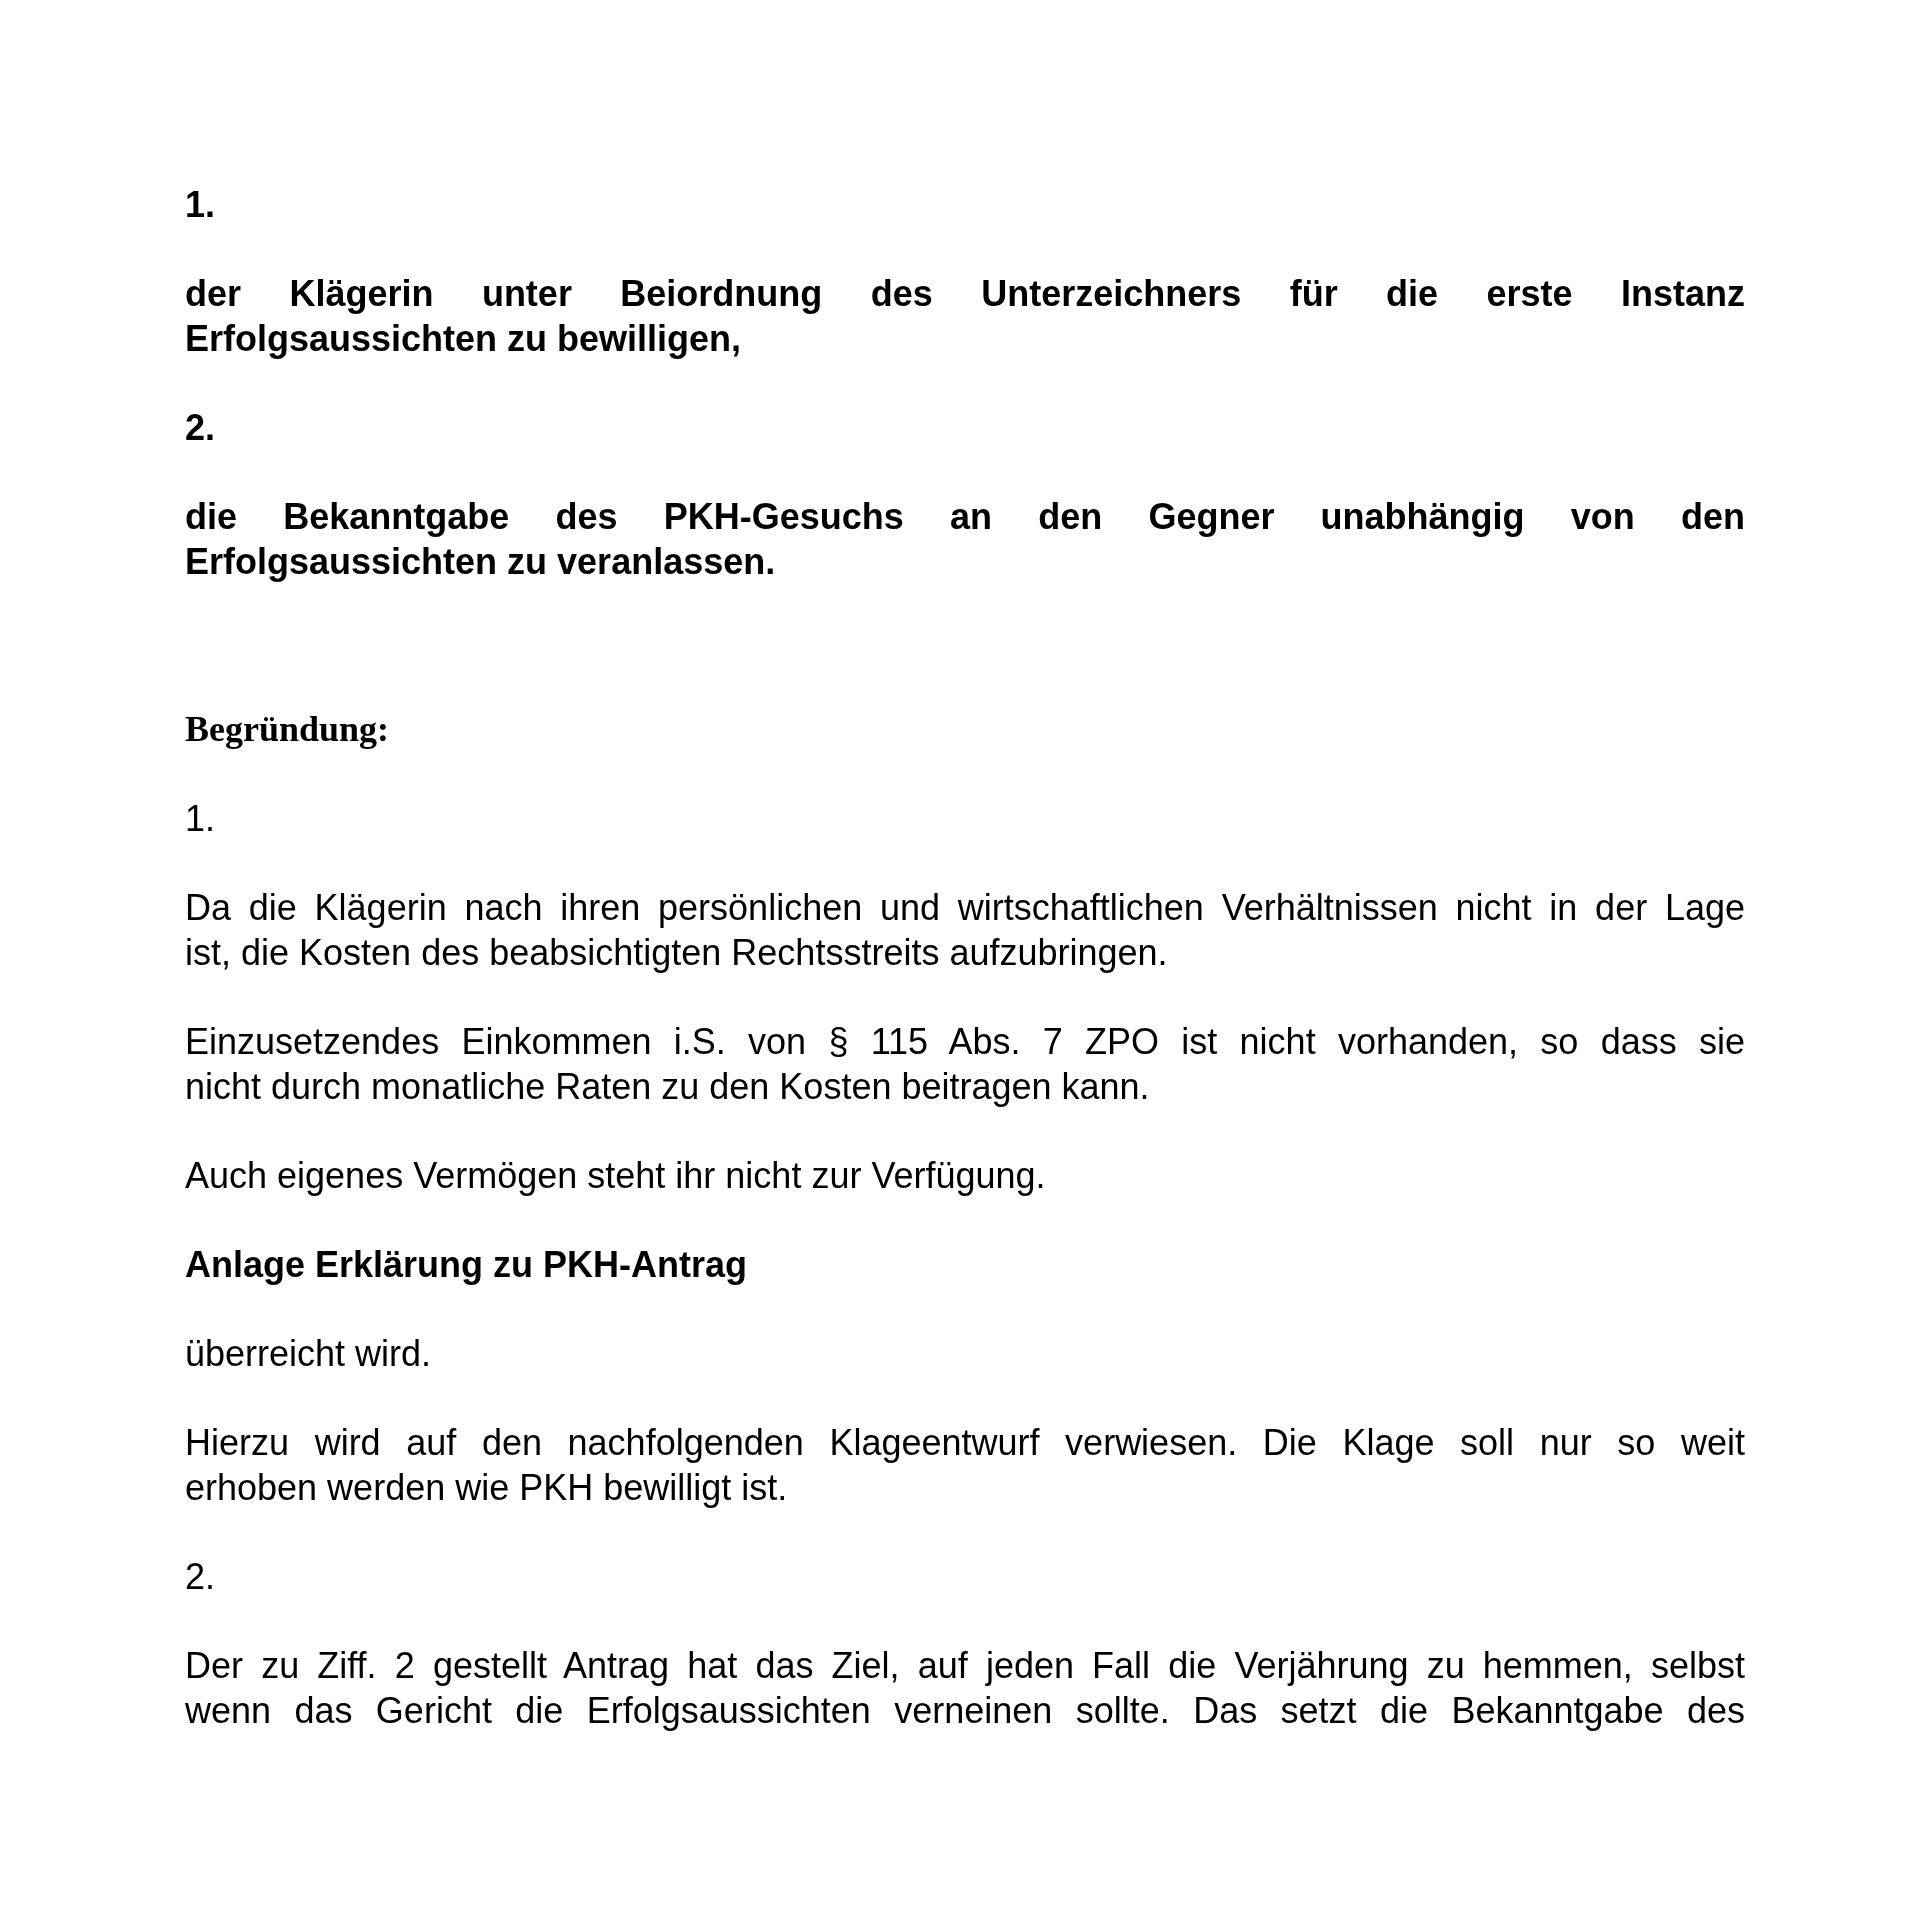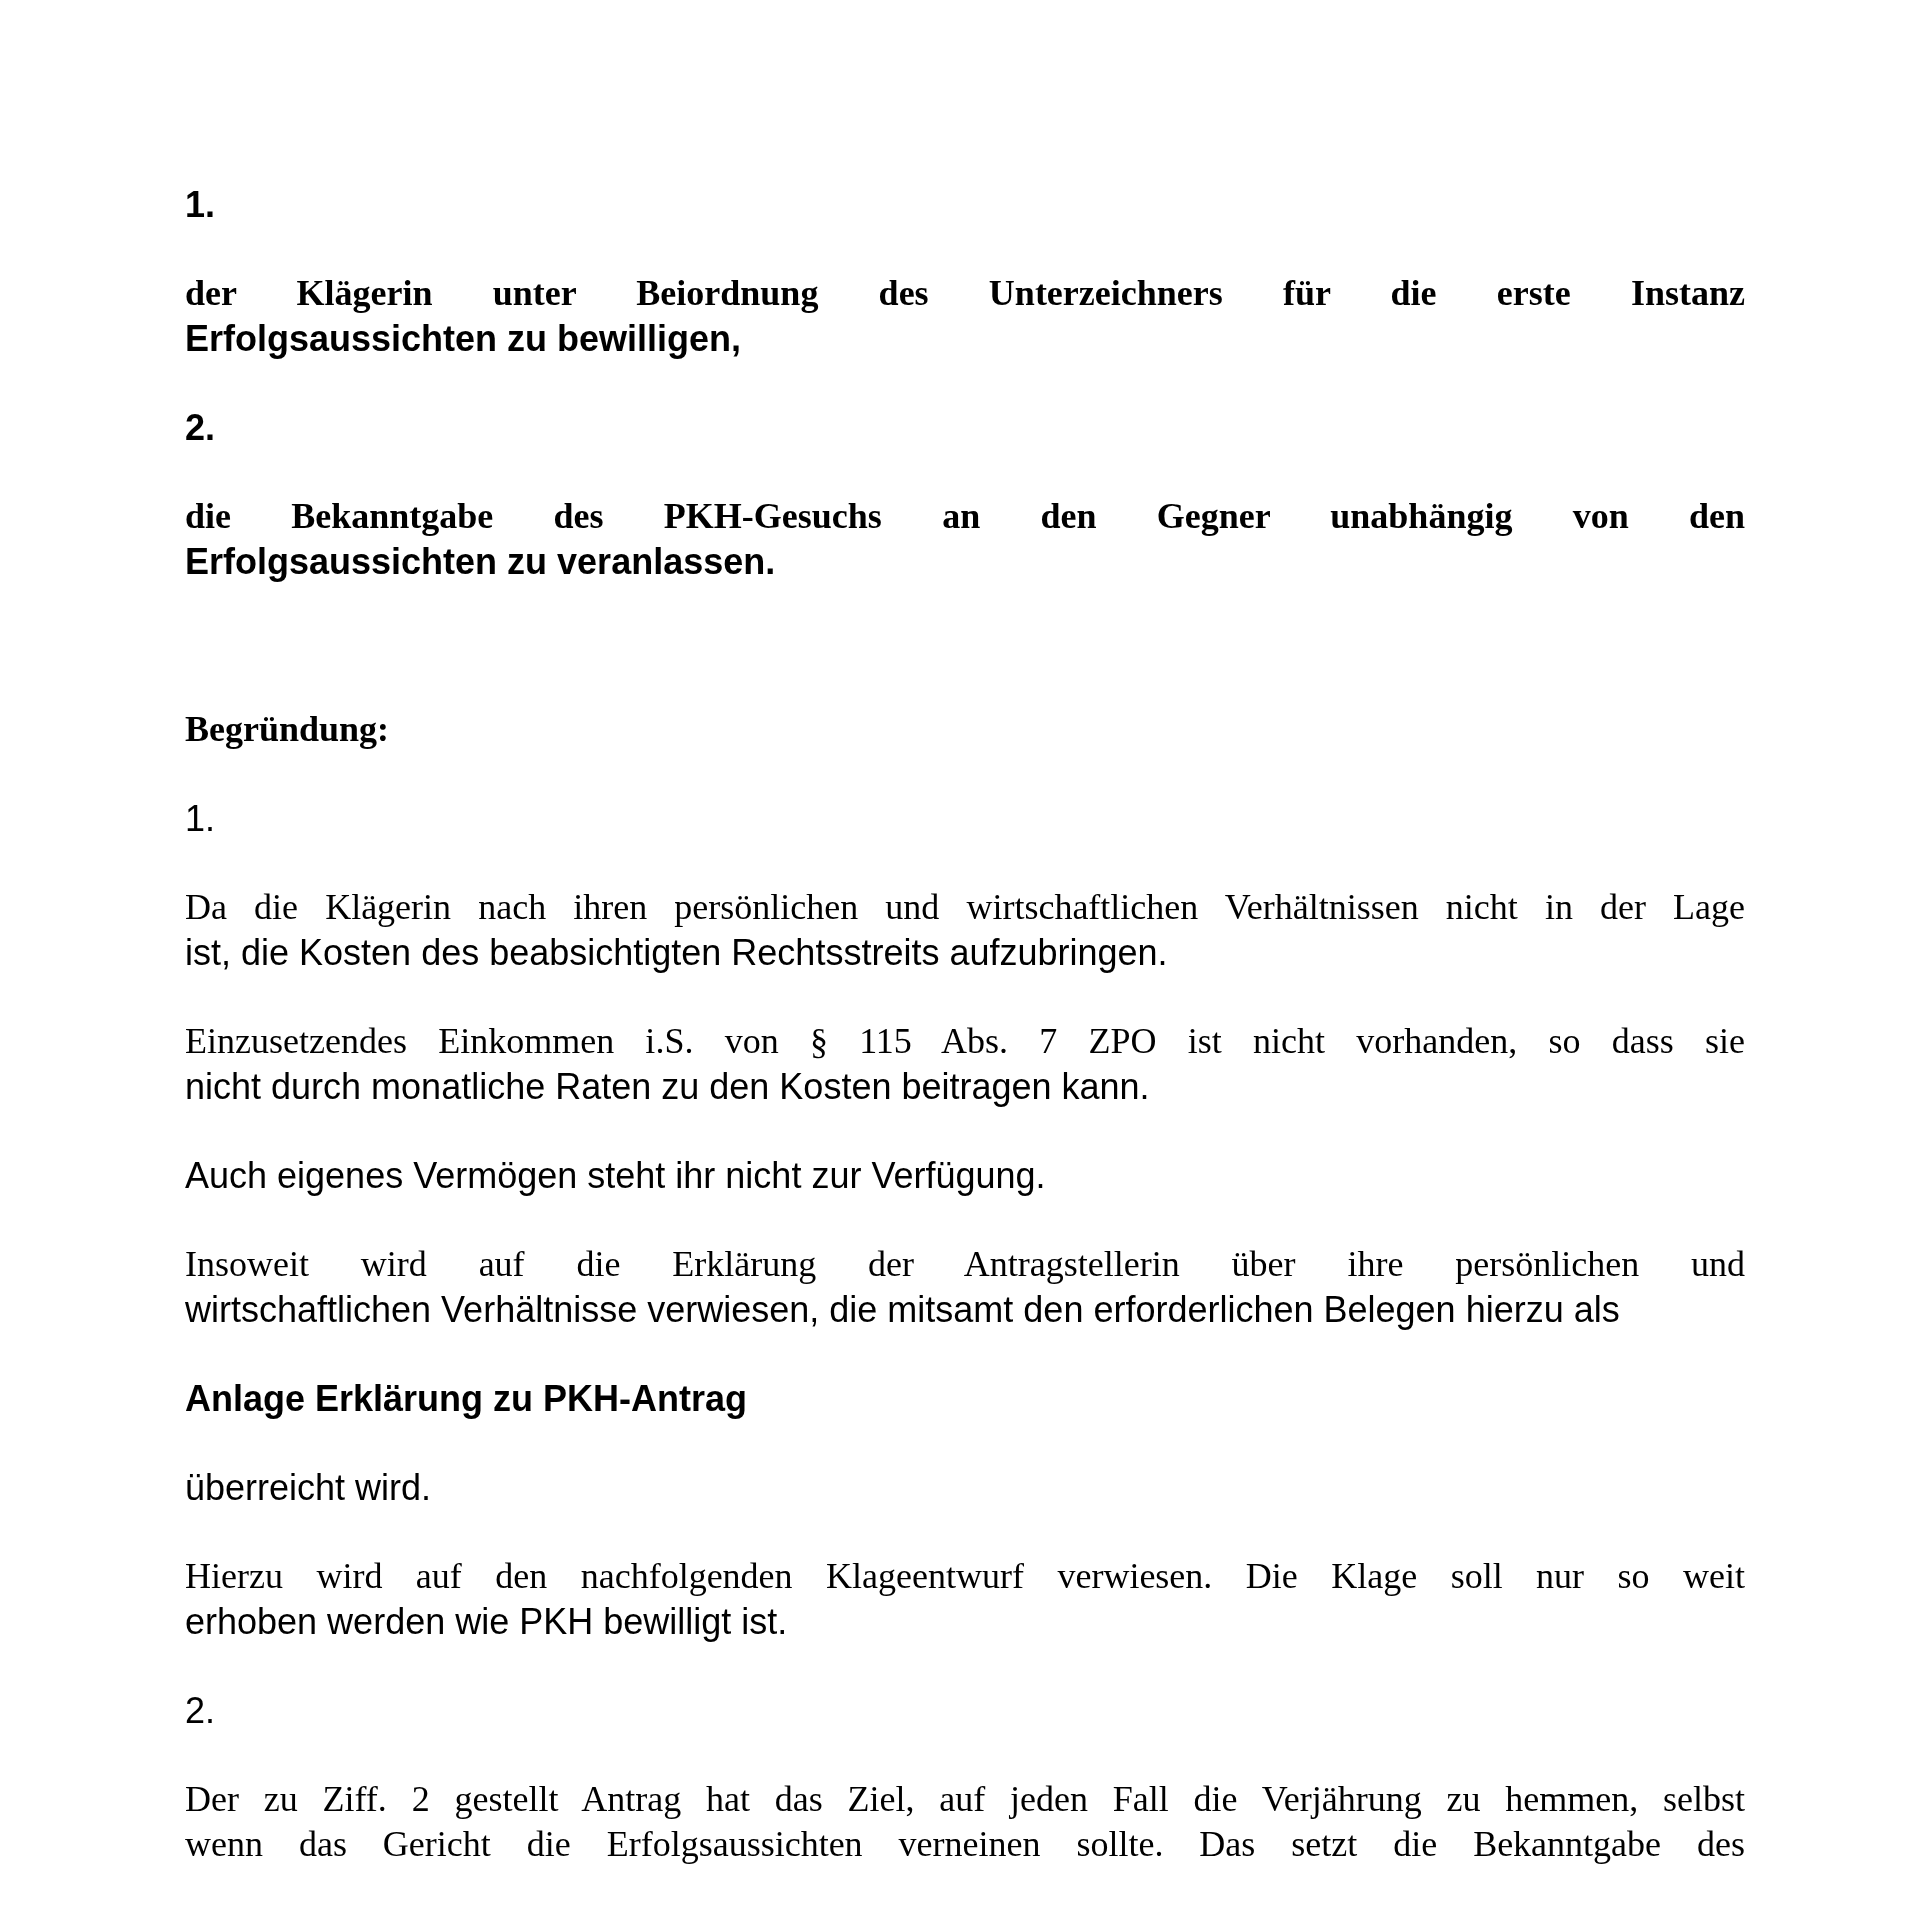--- a/index.html
+++ b/index.html
@@ -36,21 +36,20 @@
   .bold {
     font-weight: bold;
   }
   .line {
     line-height: 45px;
     text-align: left;
   }
   .line.just {
     text-align: justify;
     text-align-last: justify;
-    font-family: Liberation Serif, serif;
   }
 </style>
 </head>
 <body>
 
 <div class="page">
   <main class="doc-body">
       <div class="block bold first">
         <div class="line">1.</div>
       </div>
@@ -75,24 +74,20 @@
         <div class="line just">Da die Klägerin nach ihren persönlichen und wirtschaftlichen Verhältnissen nicht in der Lage</div>
         <div class="line">ist, die Kosten des beabsichtigten Rechtsstreits aufzubringen.</div>
       </div>
       <div class="block">
         <div class="line just">Einzusetzendes Einkommen i.S. von § 115 Abs. 7 ZPO ist nicht vorhanden, so dass sie</div>
         <div class="line">nicht durch monatliche Raten zu den Kosten beitragen kann.</div>
       </div>
       <div class="block">
         <div class="line">Auch eigenes Vermögen steht ihr nicht zur Verfügung.</div>
       </div>
-      <div class="block">
-        <div class="line just">Insoweit wird auf die Erklärung der Antragstellerin über ihre persönlichen und</div>
-        <div class="line">wirtschaftlichen Verhältnisse verwiesen, die mitsamt den erforderlichen Belegen hierzu als</div>
-      </div>
       <div class="block bold">
         <div class="line">Anlage Erklärung zu PKH-Antrag</div>
       </div>
       <div class="block">
         <div class="line">überreicht wird.</div>
       </div>
       <div class="block">
         <div class="line just">Hierzu wird auf den nachfolgenden Klageentwurf verwiesen. Die Klage soll nur so weit</div>
         <div class="line">erhoben werden wie PKH bewilligt ist.</div>
       </div>

